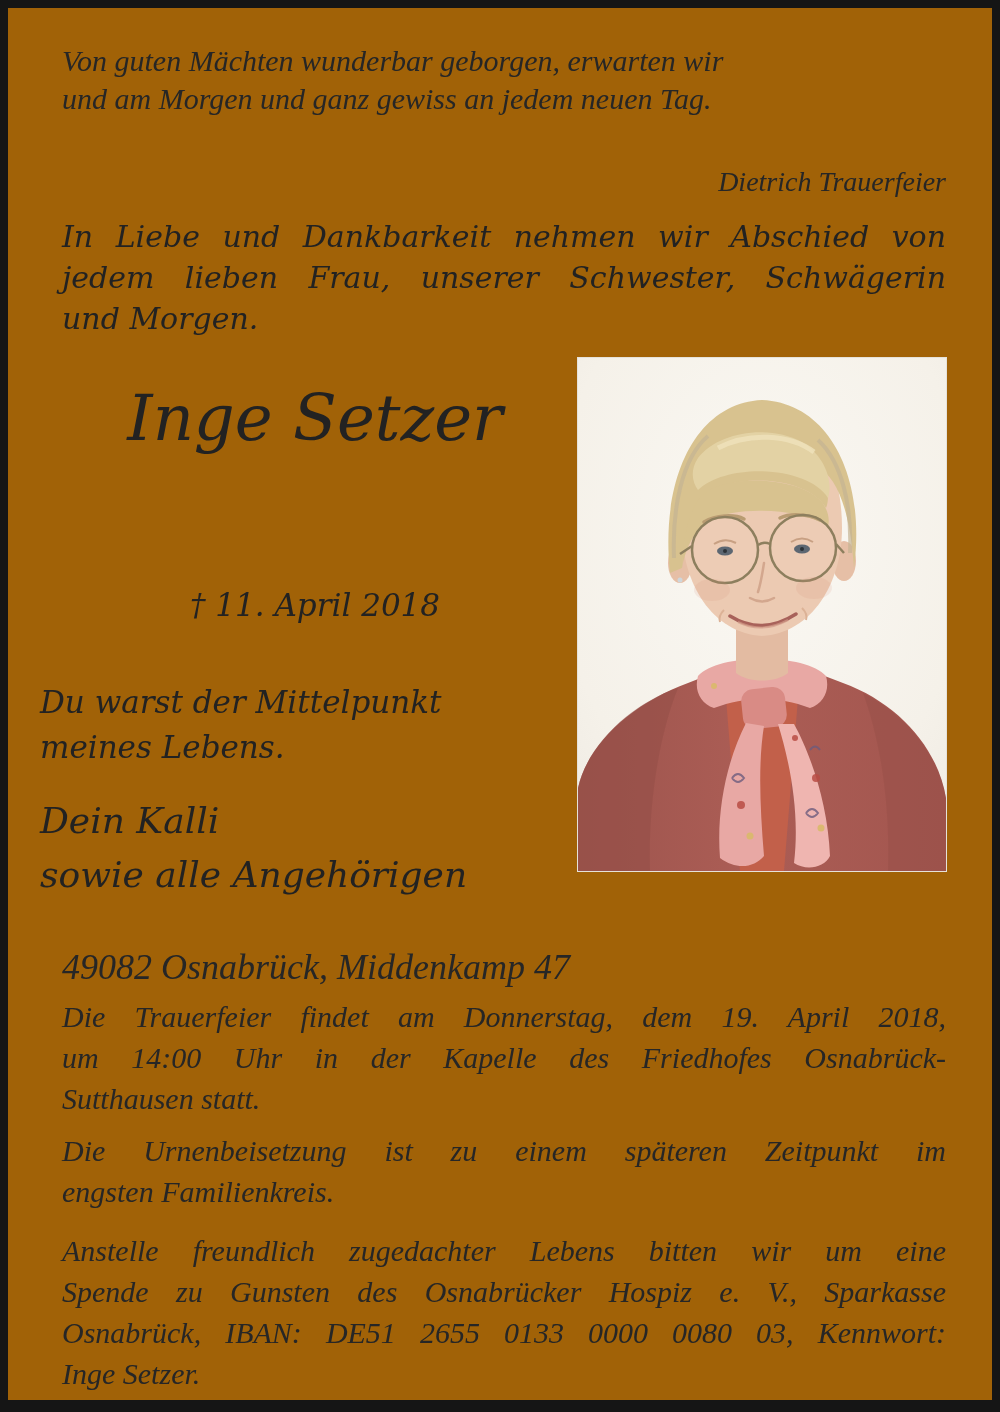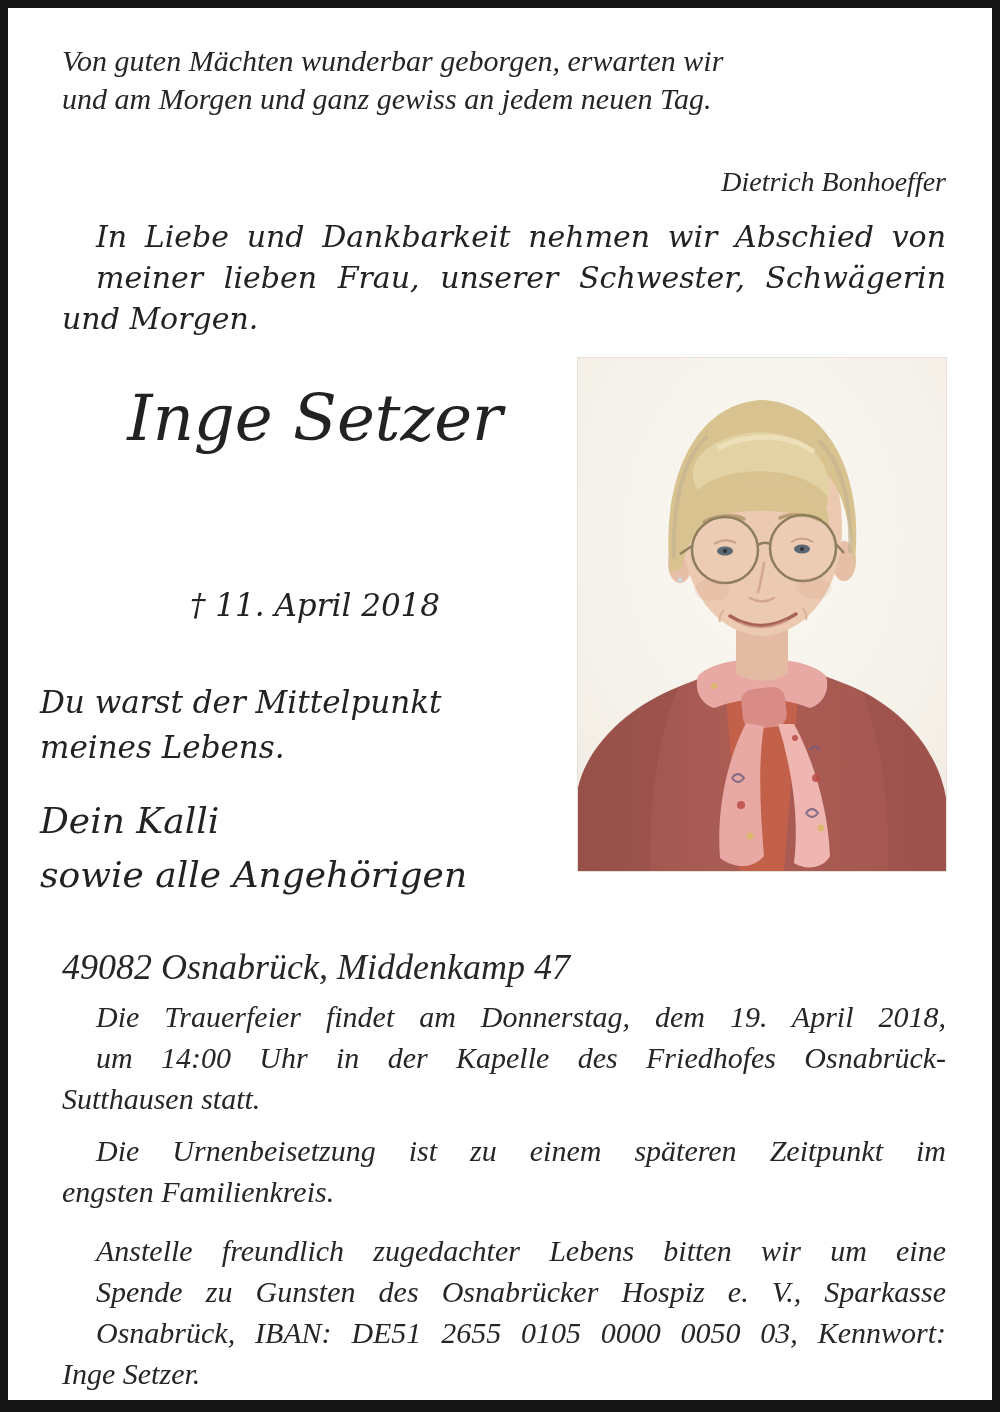--- a/index.html
+++ b/index.html
@@ -5,40 +5,40 @@
   html, body {
     margin: 0;
     padding: 0;
     background: #111111;
   }
   .card {
     position: relative;
     width: 1000px;
     height: 1412px;
     box-sizing: border-box;
-    background: #ffffff;
+    background: #a16207;
     border: 8px solid #151515;
     border-bottom-width: 12px;
     overflow: hidden;
     color: #242424;
   }
   
   .serif-cond {
     font-family: "Liberation Serif", serif;
     font-style: italic;
     color: #262626;
   }
   
   .serif-round {
     font-family: "DejaVu Serif", serif;
     font-style: italic;
     color: #222222;
   }
   .abs { position: absolute; }
-  .jline { text-align: justify; text-align-last: justify; margin-left: 34px; }
+  .jline { text-align: justify; text-align-last: justify; }
   .lline { text-align: left; }
   .cline { text-align: left; }
 
   .quote {
     left: 54px; top: 34px; width: 884px;
     font-size: 30px; line-height: 38px;
   }
   .attribution {
     left: 54px; top: 158px; width: 884px;
     font-size: 28px; text-align: right;
@@ -82,25 +82,25 @@
 </style>
 </head>
 <body>
 
 <div class="card">
 
   <section class="abs quote serif-cond">
     <div class="lline">Von guten Mächten wunderbar geborgen, erwarten wir</div>
     <div class="lline">und am Morgen und ganz gewiss an jedem neuen Tag.</div>
   </section>
-  <div class="abs attribution serif-cond">Dietrich Bonhoeffer</div>
+  <div class="abs attribution serif-cond">Dietrich Trauerfeier</div>
 
   <section class="abs intro serif-round">
     <div class="jline">In Liebe und Dankbarkeit nehmen wir Abschied von</div>
-    <div class="jline">meiner lieben Frau, unserer Schwester, Schwägerin</div>
+    <div class="jline">jedem lieben Frau, unserer Schwester, Schwägerin</div>
     <div class="lline">und Morgen.</div>
   </section>
 
   <div class="abs left-col name serif-round">Inge Setzer</div>
   <div class="abs left-col deathdate serif-round">† 11. April 2018</div>
 
   <section class="abs left-col tribute serif-round">
     <div class="cline">Du warst der Mittelpunkt</div>
     <div class="cline">meines Lebens.</div>
   </section>
@@ -226,17 +226,17 @@
   </section>
 
   <section class="abs urn serif-cond">
     <div class="jline">Die Urnenbeisetzung ist zu einem späteren Zeitpunkt im</div>
     <div class="lline">engsten Familienkreis.</div>
   </section>
 
   <section class="abs donation serif-cond">
     <div class="jline">Anstelle freundlich zugedachter Lebens bitten wir um eine</div>
     <div class="jline">Spende zu Gunsten des Osnabrücker Hospiz e. V., Sparkasse</div>
-    <div class="jline">Osnabrück, IBAN: DE51 2655 0105 0000 0050 03, Kennwort:</div>
+    <div class="jline">Osnabrück, IBAN: DE51 2655 0133 0000 0080 03, Kennwort:</div>
     <div class="lline">Inge Setzer.</div>
   </section>
 
 </div>
 
 </body></html>

